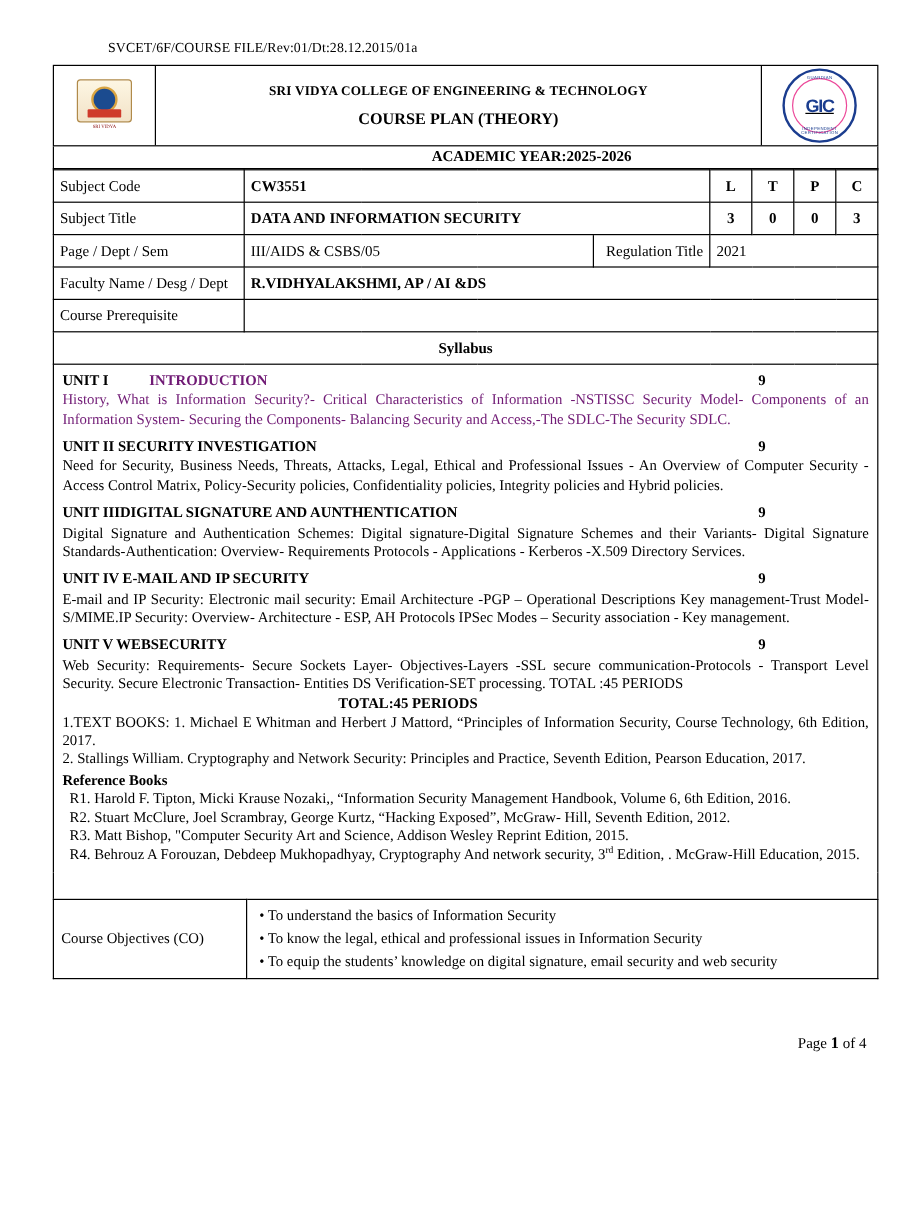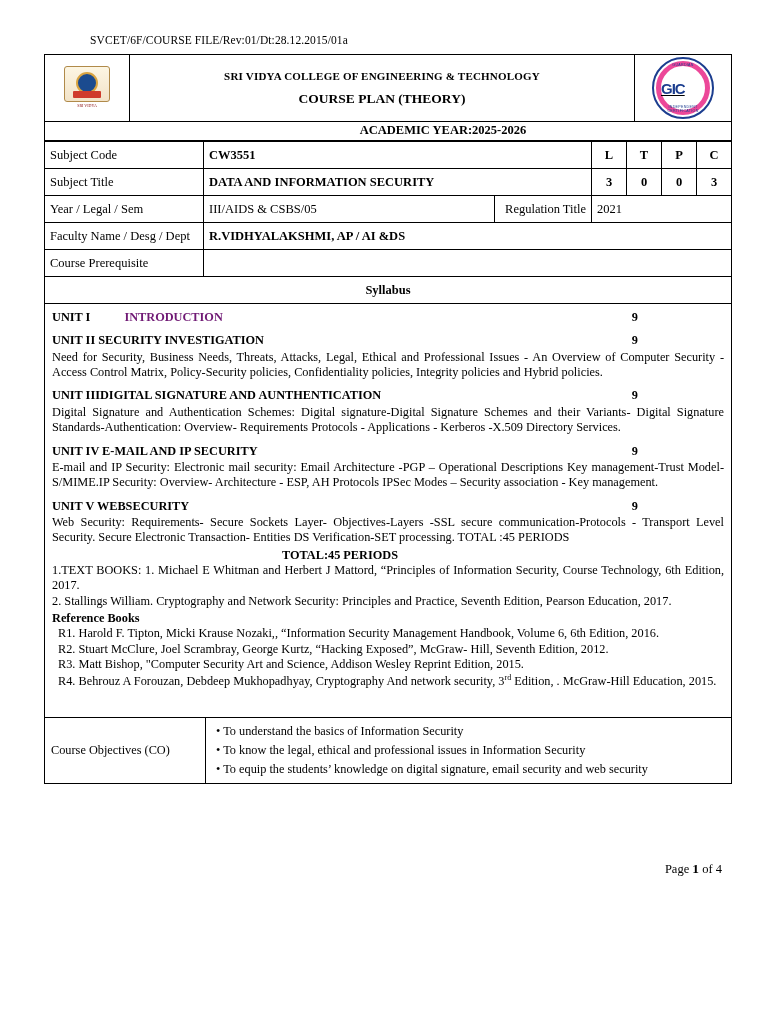--- a/index.html
+++ b/index.html
@@ -118,23 +118,24 @@
     position: relative;
     display: flex;
     align-items: center;
     justify-content: center;
     background: #fff;
   }
   .gic-logo .inner {
     width: 44px;
     height: 44px;
     border-radius: 50%;
-    border: 5px solid #ec4899;
+    border: 1px solid #ec4899;
     display: flex;
     align-items: center;
+    justify-content: center;
     text-decoration: underline;
   }
   .gic-logo .gic-text {
     font-family: "Liberation Sans", sans-serif;
     font-weight: bold;
     font-size: 15px;
     color: #1b3d8f;
     letter-spacing: -1px;
   }
   .gic-logo .arc-top, .gic-logo .arc-bottom {
@@ -307,21 +308,21 @@
     </tr>
     <tr>
       <td class="lbl">Subject Title</td>
       <td class="bold" colspan="4">DATA AND INFORMATION SECURITY</td>
       <td class="ltpc-v">3</td>
       <td class="ltpc-v">0</td>
       <td class="ltpc-v">0</td>
       <td class="ltpc-v">3</td>
     </tr>
     <tr>
-      <td class="lbl">Year / Legal / Sem</td>
+      <td class="lbl">Page / Dept / Sem</td>
       <td colspan="3">III/AIDS &amp; CSBS/05</td>
       <td class="right">Regulation Title</td>
       <td colspan="4">2021</td>
     </tr>
     <tr>
       <td class="lbl tall">Faculty  Name  /  Desg  /  Dept</td>
       <td class="bold tall" colspan="8">R.VIDHYALAKSHMI, AP / AI &amp;DS</td>
     </tr>
     <tr>
       <td class="lbl">Course Prerequisite</td>
@@ -332,20 +333,21 @@
     </tr>
   </tbody>
     </table>
 
   <div class="body-wrap">
 
     <div class="unit-head first">
       <span>UNIT I</span><span class="spacer"></span><span class="faded">INTRODUCTION</span>
       <span class="hours">9</span>
     </div>
+    <div class="unit-para faded">History, What is Information Security?- Critical Characteristics of Information -NSTISSC Security Model- Components of an Information System- Securing the Components- Balancing Security and Access,-The SDLC-The Security SDLC.</div>
 
     <div class="unit-head">
       <span> UNIT II</span><span> SECURITY INVESTIGATION</span>
       <span class="hours">9</span>
     </div>
     <div class="unit-para">Need for Security, Business Needs, Threats, Attacks, Legal, Ethical and Professional Issues - An Overview of Computer Security - Access Control Matrix, Policy-Security policies, Confidentiality policies, Integrity policies and Hybrid policies.</div>
 
     <div class="unit-head">
       <span>UNIT III</span><span>DIGITAL SIGNATURE AND AUNTHENTICATION</span>
       <span class="hours">9</span>

